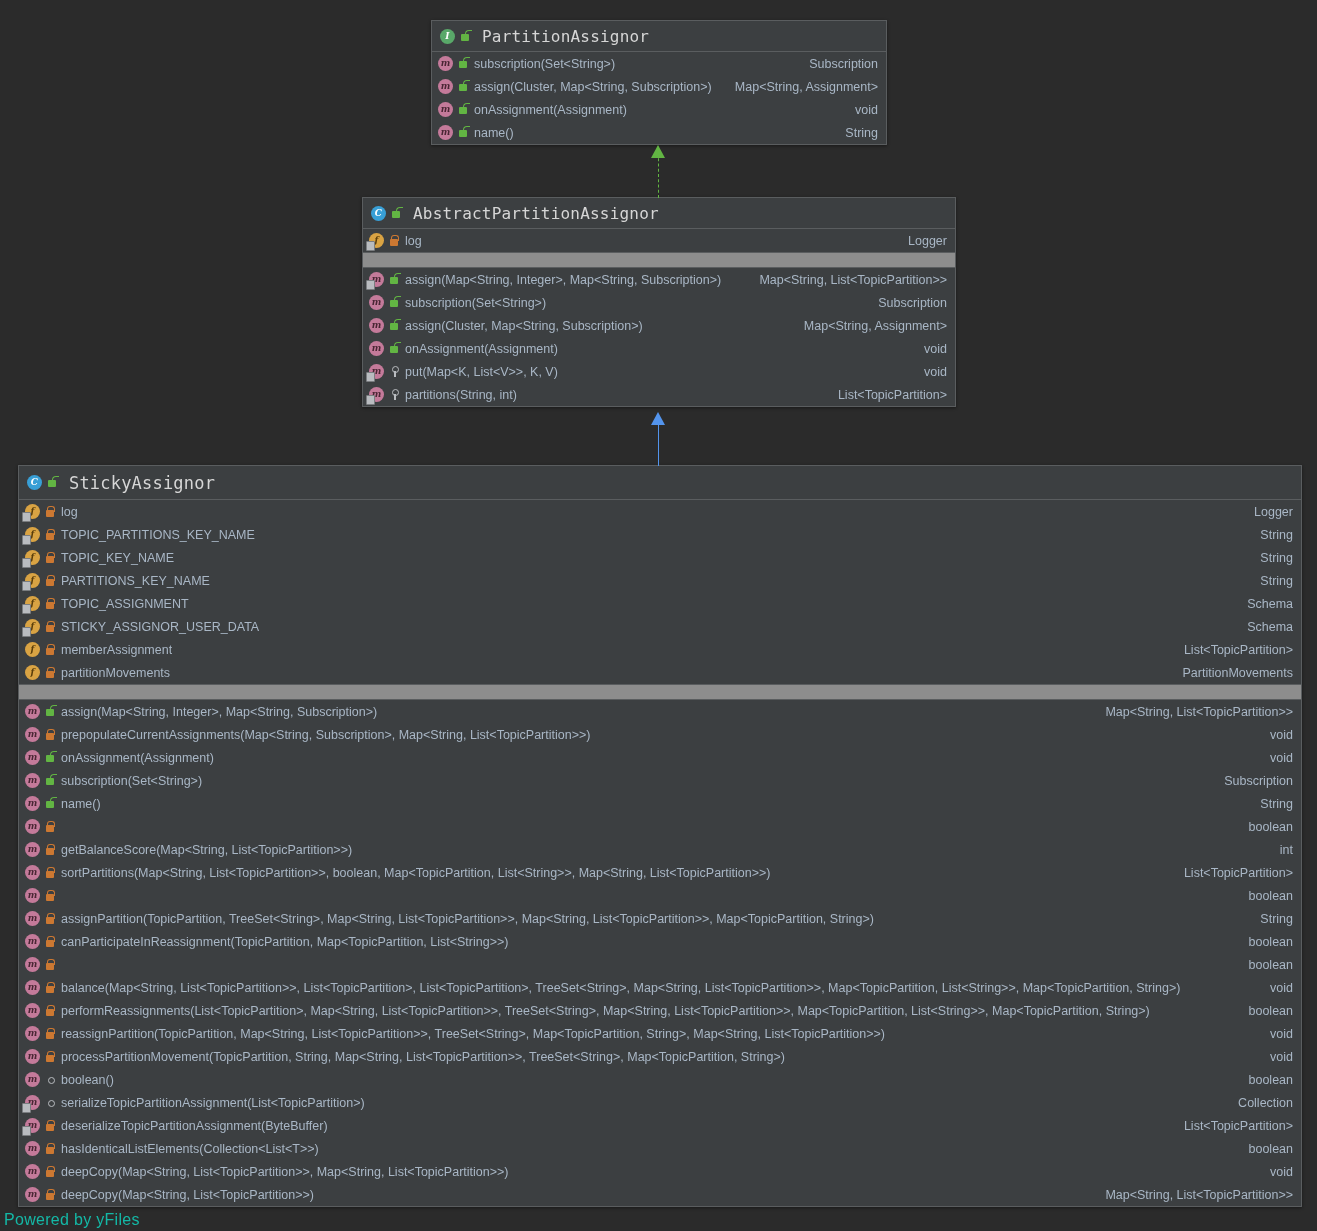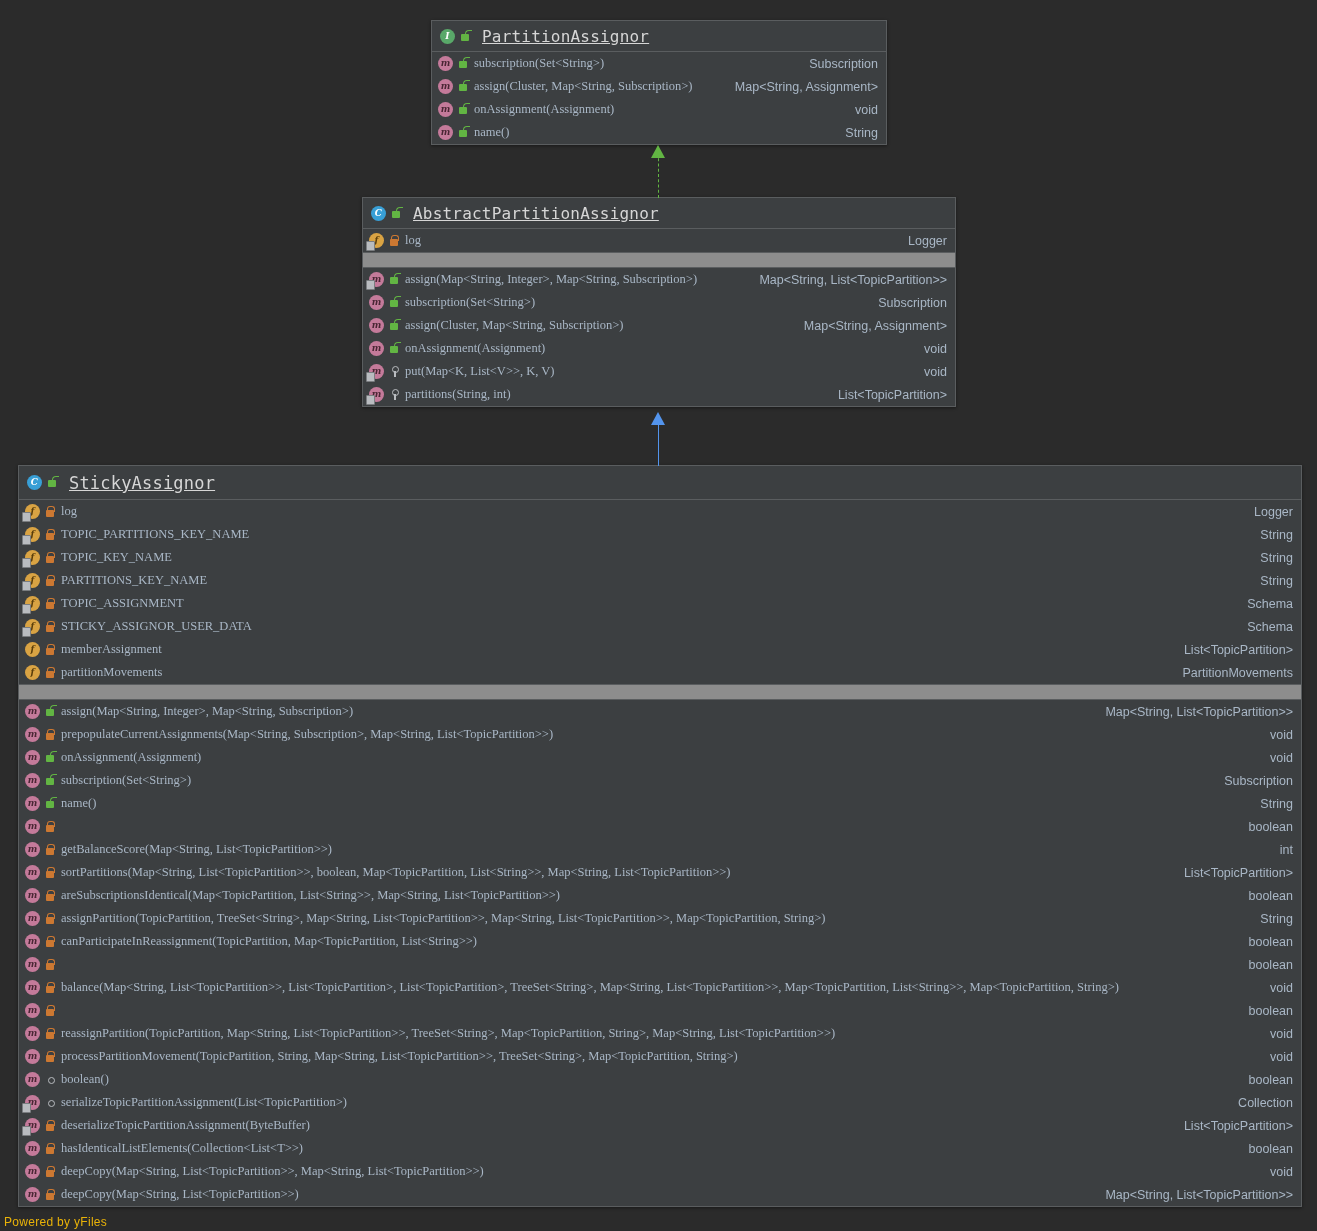--- a/index.html
+++ b/index.html
@@ -29,21 +29,21 @@
     align-items: center;
     height: 30px;
     padding: 0 8px;
     background: #3c3f41;
     border-bottom: 1px solid #5a5d5f;
     font-family: "DejaVu Sans Mono", monospace;
     font-size: 16px;
     color: #d6d6d6;
     letter-spacing: .2px;
   }
-  .uml-title .title-text { margin-left: 6px; text-decoration: underline; }
+  .uml-title .title-text { margin-left: 6px; }
 
   .section {
     background: #3c3f41;
   }
   .band {
     height: 14px;
     background: #8d8d8d;
     border-top: 1px solid #5a5d5f;
     border-bottom: 1px solid #5a5d5f;
   }
@@ -54,21 +54,20 @@
     padding: 0 8px 0 6px;
     font-size: 12.5px;
     color: #a9b7c6;
     white-space: nowrap;
     overflow: hidden;
   }
   .row .sig {
     flex: 0 1 auto;
     overflow: hidden;
     text-overflow: clip;
-    font-family: Liberation Serif, serif;
   }
   .row .ret {
     margin-left: auto;
     padding-left: 14px;
     flex: 0 0 auto;
     text-align: center;
   }
 
   
   .ico {
@@ -196,22 +195,22 @@
     border-right: 7px solid transparent;
   }
   .arrow-green { border-bottom: 13px solid #62b543; }
   .arrow-blue  { border-bottom: 13px solid #5394ec; }
 
   
   .watermark {
     position: absolute;
     left: 4px;
     bottom: 2px;
-    font-size: 12px;
-    color: #eab308;
+    font-size: 16px;
+    color: #14b8a6;
     letter-spacing: .3px;
   }
 </style>
 </head>
 <body>
 
 <div class="uml-box" id="box-partition-assignor" style="left:431px; top:20px; width:456px;">
   <div class="uml-title">
     <span class="ico ico-round ico-i">I</span>
     <span class="vis vis-public"></span>
@@ -401,21 +400,20 @@
       </div>
       <div class="row">
         <span class="ico ico-round ico-m">m</span>
         <span class="vis vis-private"></span>
         <span class="sig">sortPartitions(Map&lt;String, List&lt;TopicPartition&gt;&gt;, boolean, Map&lt;TopicPartition, List&lt;String&gt;&gt;, Map&lt;String, List&lt;TopicPartition&gt;&gt;)</span>
         <span class="ret">List&lt;TopicPartition&gt;</span>
       </div>
       <div class="row">
         <span class="ico ico-round ico-m">m</span>
         <span class="vis vis-private"></span>
-        <span class="sig">areSubscriptionsIdentical(Map&lt;TopicPartition, List&lt;String&gt;&gt;, Map&lt;String, List&lt;TopicPartition&gt;&gt;)</span>
         <span class="ret">boolean</span>
       </div>
       <div class="row">
         <span class="ico ico-round ico-m">m</span>
         <span class="vis vis-private"></span>
         <span class="sig">assignPartition(TopicPartition, TreeSet&lt;String&gt;, Map&lt;String, List&lt;TopicPartition&gt;&gt;, Map&lt;String, List&lt;TopicPartition&gt;&gt;, Map&lt;TopicPartition, String&gt;)</span>
         <span class="ret">String</span>
       </div>
       <div class="row">
         <span class="ico ico-round ico-m">m</span>
@@ -430,20 +428,21 @@
       </div>
       <div class="row">
         <span class="ico ico-round ico-m">m</span>
         <span class="vis vis-private"></span>
         <span class="sig">balance(Map&lt;String, List&lt;TopicPartition&gt;&gt;, List&lt;TopicPartition&gt;, List&lt;TopicPartition&gt;, TreeSet&lt;String&gt;, Map&lt;String, List&lt;TopicPartition&gt;&gt;, Map&lt;TopicPartition, List&lt;String&gt;&gt;, Map&lt;TopicPartition, String&gt;)</span>
         <span class="ret">void</span>
       </div>
       <div class="row">
         <span class="ico ico-round ico-m">m</span>
         <span class="vis vis-private"></span>
+        <span class="sig">performReassignments(List&lt;TopicPartition&gt;, Map&lt;String, List&lt;TopicPartition&gt;&gt;, TreeSet&lt;String&gt;, Map&lt;String, List&lt;TopicPartition&gt;&gt;, Map&lt;TopicPartition, List&lt;String&gt;&gt;, Map&lt;TopicPartition, String&gt;)</span>
         <span class="ret">boolean</span>
       </div>
       <div class="row">
         <span class="ico ico-round ico-m">m</span>
         <span class="vis vis-private"></span>
         <span class="sig">reassignPartition(TopicPartition, Map&lt;String, List&lt;TopicPartition&gt;&gt;, TreeSet&lt;String&gt;, Map&lt;TopicPartition, String&gt;, Map&lt;String, List&lt;TopicPartition&gt;&gt;)</span>
         <span class="ret">void</span>
       </div>
       <div class="row">
         <span class="ico ico-round ico-m">m</span>

